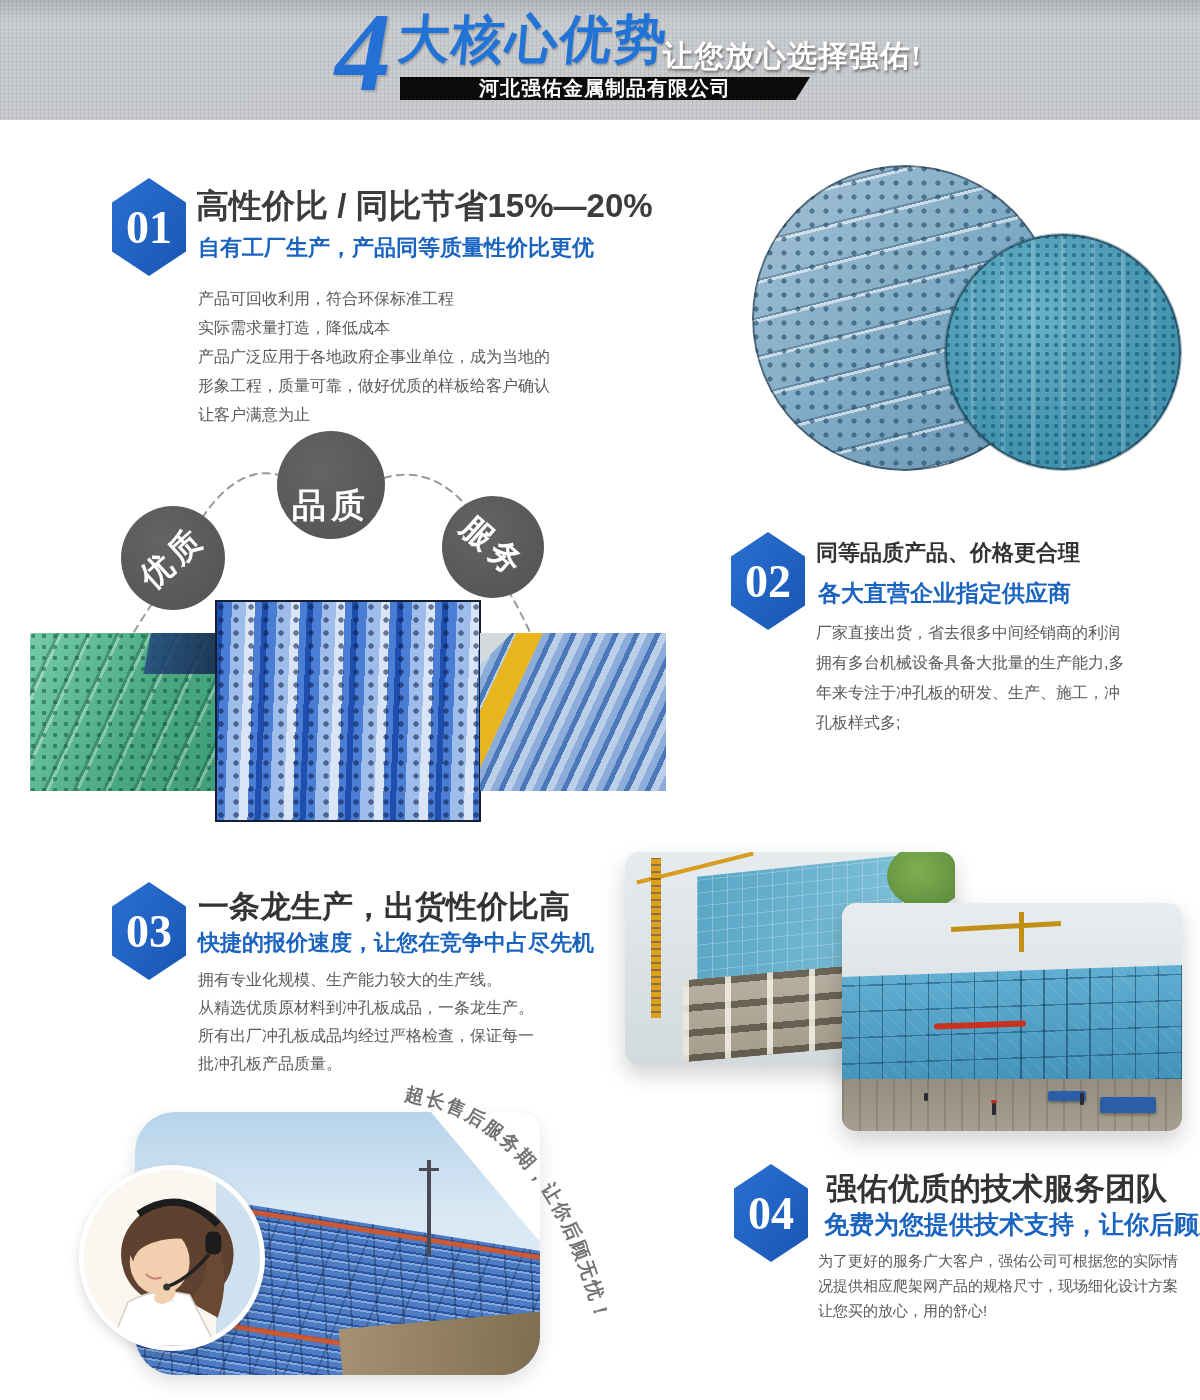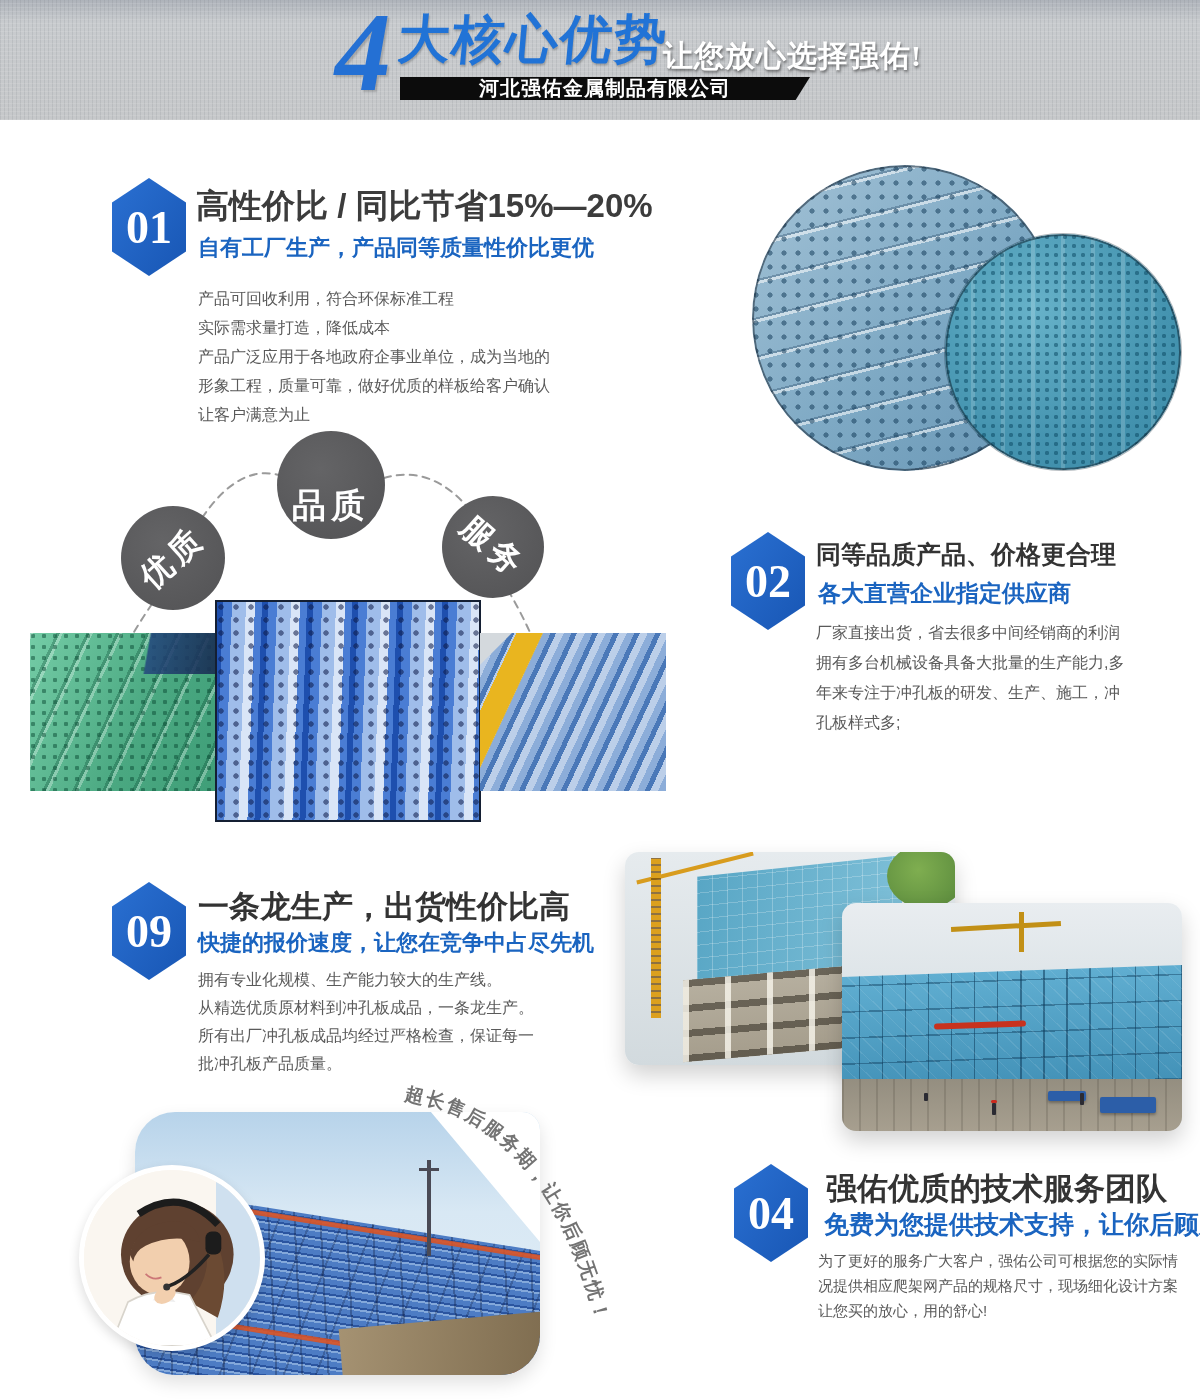--- a/index.html
+++ b/index.html
@@ -206,31 +206,31 @@
     <span>服务</span>
   </div>
 
   <div class="panel panel-green"></div>
   <div class="panel panel-blue"></div>
   <div class="panel panel-stack"></div>
 
   <div class="hex" style="left:731px;top:532px;">
     <span>02</span>
   </div>
-  <div class="sec-title serif-title" style="left:816px;top:538px;font-size:25px;">同等品质产品、价格更合理</div>
+  <div class="sec-title serif-title" style="left:816px;top:538px;font-size:22px;">同等品质产品、价格更合理</div>
   <div class="sec-sub" style="left:818px;top:578px;font-size:23px;">各大直营企业指定供应商</div>
   <div class="sec-body" style="left:816px;top:618px;font-size:16px;line-height:30px;">
       <div class="body-line">厂家直接出货，省去很多中间经销商的利润</div>
       <div class="body-line">拥有多台机械设备具备大批量的生产能力,多</div>
       <div class="body-line">年来专注于冲孔板的研发、生产、施工，冲</div>
       <div class="body-line">孔板样式多;</div>
     </div>
 
   <div class="hex" style="left:112px;top:882px;">
-    <span>09</span>
+    <span>03</span>
   </div>
   <div class="sec-title serif-title" style="left:198px;top:886px;font-size:31px;">一条龙生产，出货性价比高</div>
   <div class="sec-sub" style="left:198px;top:928px;font-size:22px;">快捷的报价速度，让您在竞争中占尽先机</div>
   <div class="sec-body" style="left:198px;top:966px;font-size:16px;line-height:28px;">
       <div class="body-line">拥有专业化规模、生产能力较大的生产线。</div>
       <div class="body-line">从精选优质原材料到冲孔板成品，一条龙生产。</div>
       <div class="body-line">所有出厂冲孔板成品均经过严格检查，保证每一</div>
       <div class="body-line">批冲孔板产品质量。</div>
     </div>
 

